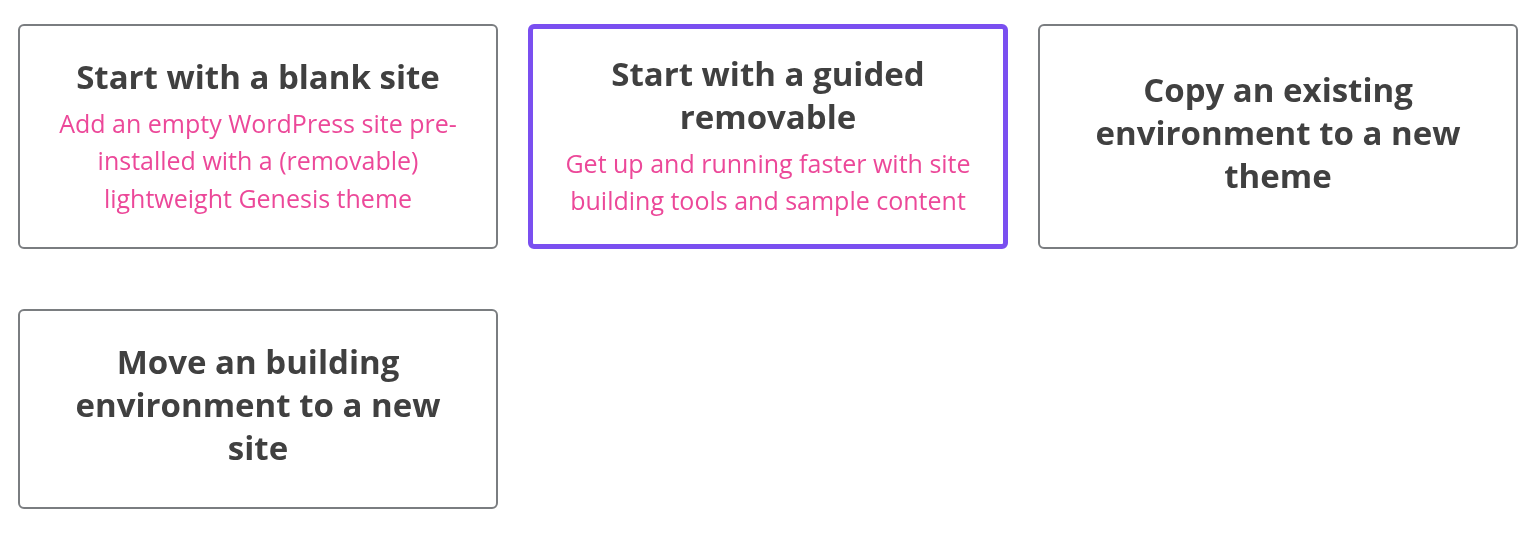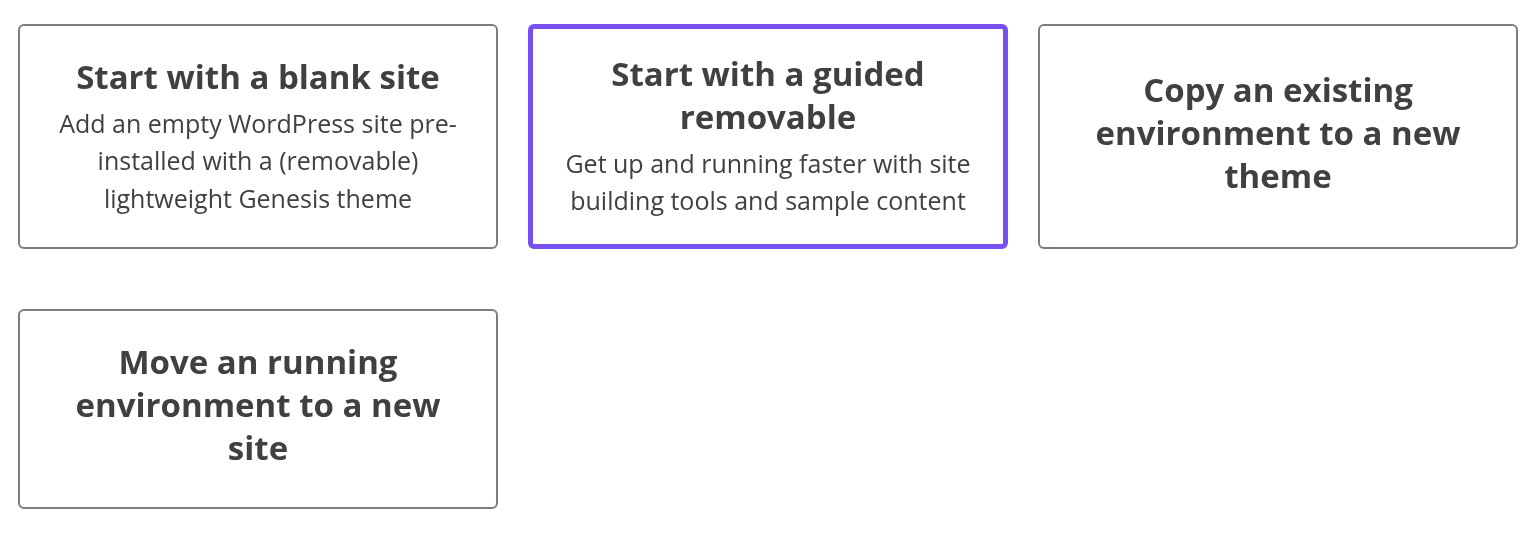--- a/index.html
+++ b/index.html
@@ -37,21 +37,21 @@
     .card-title {
       font-size: 33px;
       font-weight: 700;
       color: #404040;
       line-height: 1.3;
       margin-bottom: 6px;
     }
     .card-desc {
       font-size: 25px;
       font-weight: 400;
-      color: #404040;
+      color: #ec4899;
       line-height: 1.5;
     }
   </style>
 </head>
 <body>
 
 <div class="card-grid">
 
   <div class="card">
     <div class="card-title">Start with a blank site</div>
@@ -62,16 +62,16 @@
     <div class="card-title">Start with a guided removable</div>
     <div class="card-desc">Get up and running faster with site building tools and sample content</div>
   </div>
 
 
   <div class="card">
     <div class="card-title">Copy an existing environment to a new theme</div>
   </div>
 
   <div class="card">
-    <div class="card-title">Move an running environment to a new site</div>
+    <div class="card-title">Move an building environment to a new site</div>
   </div>
 
 </div>
 
 </body></html>

